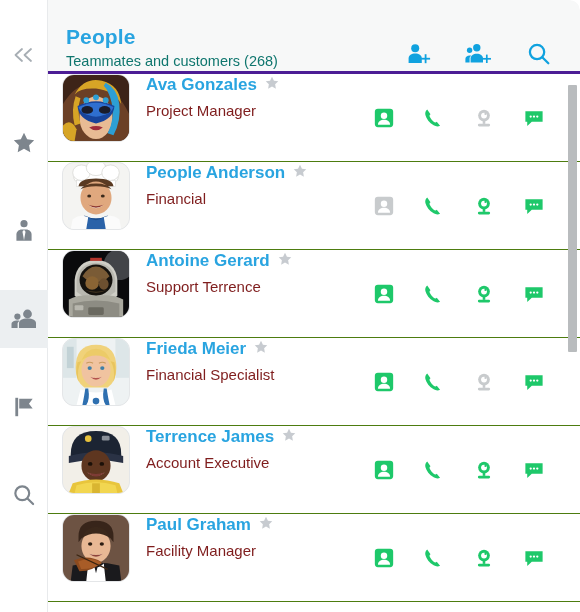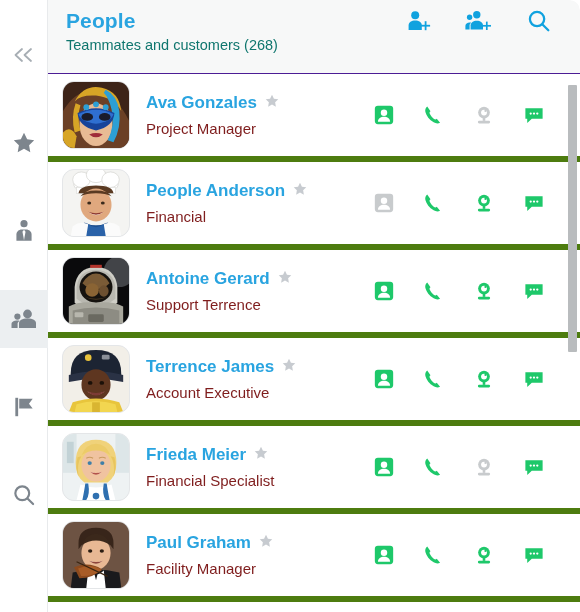--- a/index.html
+++ b/index.html
@@ -60,24 +60,24 @@
     flex-direction: column;
     min-width: 0;
     position: relative;
   }
 
   
   .header {
     height: 74px;
     flex: 0 0 74px;
     background: #f7f8f8;
-    border-bottom: 1px solid #4c1d95;
+    border-bottom: 3px solid #4c1d95;
     border-top-right-radius: 10px;
     display: flex;
-    align-items: flex-start;
+    align-items: flex-end;
     padding: 8px 18px 0 18px;
   }
   .header-text { flex: 1 1 auto; min-width: 0; }
   .page-title {
     font-size: 21px;
     font-weight: bold;
     color: #29a4e0;
     line-height: 26px;
     letter-spacing: 0.1px;
   }
@@ -106,23 +106,22 @@
   
   .list {
     flex: 1 1 auto;
     overflow: hidden;
     background: #ffffff;
     position: relative;
   }
   .row {
     height: 88px;
     display: flex;
-    align-items: center;
     padding: 0 0 0 14px;
-    border-bottom: 6px solid #4d7c0f;
+    border-bottom: 1px solid #4d7c0f;
     background: #ffffff;
     cursor: pointer;
   }
   .avatar {
     width: 68px; height: 68px;
     flex: 0 0 68px;
     border-radius: 12px;
     border: 1px solid #e4e6e8;
     overflow: hidden;
     position: relative;
@@ -454,82 +453,20 @@
         <div class="info">
           <div class="name-line">
             <span class="person-name">Antoine Gerard</span>
             <span class="fav-star">
               <svg width="16" height="16" viewBox="0 0 24 24">
                   <path d="M12 2.6 L14.9 8.5 L21.4 9.4 L16.7 14 L17.8 20.5 L12 17.4 L6.2 20.5 L7.3 14 L2.6 9.4 L9.1 8.5 Z" fill="#c7cbd0"></path>
                 </svg>
             </span>
           </div>
           <div class="person-role">Support Terrence</div>
-        </div>
-        <div class="row-actions">
-          <div class="act">
-            <svg width="22" height="22" viewBox="0 0 24 24">
-                <rect x="2" y="2" width="20" height="20" rx="3.4" fill="#1ec86a"></rect>
-                <circle cx="12" cy="9.6" r="3.5" fill="#ffffff"></circle>
-                <path d="M5.4 19.4 C5.4 15.8 8.4 14 12 14 C15.6 14 18.6 15.8 18.6 19.4 Z" fill="#ffffff"></path>
-              </svg>
-          </div>
-          <div class="act">
-            <svg width="22" height="22" viewBox="0 0 24 24">
-                <path d="M4.6 2.8 C3 4.2 2 6.2 2.6 8.6 C3.6 12.6 7 17.2 11.6 20 C14.2 21.6 16.8 21.6 18.6 20.4 L15 16.2 C14 17 13 17 12 16.3 C10 14.9 8.2 12.5 7.4 10.6 C6.9 9.4 7.2 8.6 8.2 7.9 Z" fill="#1ec86a"></path>
-              </svg>
-          </div>
-          <div class="act">
-            <svg width="22" height="22" viewBox="0 0 24 24">
-                <circle cx="12" cy="9.4" r="6.4" fill="#1ec86a"></circle>
-                <circle cx="12" cy="9.4" r="3.2" fill="#ffffff"></circle>
-                <circle cx="13.6" cy="7.6" r="1.2" fill="#1ec86a"></circle>
-                <rect x="10.6" y="15" width="2.8" height="3.4" fill="#1ec86a"></rect>
-                <rect x="5.4" y="18.2" width="13.2" height="3" rx="1.2" fill="#1ec86a"></rect>
-              </svg>
-          </div>
-          <div class="act">
-            <svg width="22" height="22" viewBox="0 0 24 24">
-                <path d="M2.6 4.6 H21.4 V16.2 H9.6 L4.6 20.6 V16.2 H2.6 Z" fill="#1ec86a"></path>
-                <circle cx="8.4" cy="10.4" r="1.25" fill="#ffffff"></circle>
-                <circle cx="12" cy="10.4" r="1.25" fill="#ffffff"></circle>
-                <circle cx="15.6" cy="10.4" r="1.25" fill="#ffffff"></circle>
-              </svg>
-          </div>
-        </div>
-      </div>
-
-      <div class="row">
-        <div class="avatar">
-          <svg viewBox="0 0 68 68" preserveAspectRatio="xMidYMid slice">
-            <rect width="68" height="68" fill="#f2efe8"></rect>
-            <path d="M8 28 Q8 4 34 4 Q60 4 60 28 L60 34 L8 34 Z" fill="#1c2433"></path>
-            <path d="M6 30 Q34 22 62 30 L62 37 Q34 31 6 37 Z" fill="#2a3245"></path>
-            <circle cx="26" cy="12" r="3.4" fill="#e8c23c"></circle>
-            <rect x="40" y="9" width="8" height="5" rx="1.4" fill="#8a8f98"></rect>
-            <ellipse cx="34" cy="40" rx="15" ry="16" fill="#5e3620"></ellipse>
-            <ellipse cx="28" cy="38" rx="2.4" ry="2" fill="#1b1008"></ellipse>
-            <ellipse cx="40" cy="38" rx="2.4" ry="2" fill="#1b1008"></ellipse>
-            <path d="M25 47 Q34 54 43 47 Q34 52 25 47 Z" fill="#ffffff"></path>
-            <path d="M25 47 Q34 55 43 47 Q34 50 25 47 Z" fill="#7d3b35"></path>
-            <path d="M10 58 Q34 50 58 58 L62 68 L6 68 Z" fill="#e8c53c"></path>
-            <path d="M14 60 Q34 54 54 60 L56 68 L12 68 Z" fill="#f2d650"></path>
-            <rect x="30" y="58" width="8" height="10" fill="#d9b531"></rect>
-          </svg>
-        </div>
-        <div class="info">
-          <div class="name-line">
-            <span class="person-name">Terrence James</span>
-            <span class="fav-star">
-              <svg width="16" height="16" viewBox="0 0 24 24">
-                  <path d="M12 2.6 L14.9 8.5 L21.4 9.4 L16.7 14 L17.8 20.5 L12 17.4 L6.2 20.5 L7.3 14 L2.6 9.4 L9.1 8.5 Z" fill="#c7cbd0"></path>
-                </svg>
-            </span>
-          </div>
-          <div class="person-role">Account Executive</div>
         </div>
         <div class="row-actions">
           <div class="act">
             <svg width="22" height="22" viewBox="0 0 24 24">
                 <rect x="2" y="2" width="20" height="20" rx="3.4" fill="#1ec86a"></rect>
                 <circle cx="12" cy="9.6" r="3.5" fill="#ffffff"></circle>
                 <path d="M5.4 19.4 C5.4 15.8 8.4 14 12 14 C15.6 14 18.6 15.8 18.6 19.4 Z" fill="#ffffff"></path>
               </svg>
           </div>
           <div class="act">
@@ -621,20 +558,82 @@
                 <circle cx="12" cy="10.4" r="1.25" fill="#ffffff"></circle>
                 <circle cx="15.6" cy="10.4" r="1.25" fill="#ffffff"></circle>
               </svg>
           </div>
         </div>
       </div>
 
       <div class="row">
         <div class="avatar">
           <svg viewBox="0 0 68 68" preserveAspectRatio="xMidYMid slice">
+            <rect width="68" height="68" fill="#f2efe8"></rect>
+            <path d="M8 28 Q8 4 34 4 Q60 4 60 28 L60 34 L8 34 Z" fill="#1c2433"></path>
+            <path d="M6 30 Q34 22 62 30 L62 37 Q34 31 6 37 Z" fill="#2a3245"></path>
+            <circle cx="26" cy="12" r="3.4" fill="#e8c23c"></circle>
+            <rect x="40" y="9" width="8" height="5" rx="1.4" fill="#8a8f98"></rect>
+            <ellipse cx="34" cy="40" rx="15" ry="16" fill="#5e3620"></ellipse>
+            <ellipse cx="28" cy="38" rx="2.4" ry="2" fill="#1b1008"></ellipse>
+            <ellipse cx="40" cy="38" rx="2.4" ry="2" fill="#1b1008"></ellipse>
+            <path d="M25 47 Q34 54 43 47 Q34 52 25 47 Z" fill="#ffffff"></path>
+            <path d="M25 47 Q34 55 43 47 Q34 50 25 47 Z" fill="#7d3b35"></path>
+            <path d="M10 58 Q34 50 58 58 L62 68 L6 68 Z" fill="#e8c53c"></path>
+            <path d="M14 60 Q34 54 54 60 L56 68 L12 68 Z" fill="#f2d650"></path>
+            <rect x="30" y="58" width="8" height="10" fill="#d9b531"></rect>
+          </svg>
+        </div>
+        <div class="info">
+          <div class="name-line">
+            <span class="person-name">Terrence James</span>
+            <span class="fav-star">
+              <svg width="16" height="16" viewBox="0 0 24 24">
+                  <path d="M12 2.6 L14.9 8.5 L21.4 9.4 L16.7 14 L17.8 20.5 L12 17.4 L6.2 20.5 L7.3 14 L2.6 9.4 L9.1 8.5 Z" fill="#c7cbd0"></path>
+                </svg>
+            </span>
+          </div>
+          <div class="person-role">Account Executive</div>
+        </div>
+        <div class="row-actions">
+          <div class="act">
+            <svg width="22" height="22" viewBox="0 0 24 24">
+                <rect x="2" y="2" width="20" height="20" rx="3.4" fill="#1ec86a"></rect>
+                <circle cx="12" cy="9.6" r="3.5" fill="#ffffff"></circle>
+                <path d="M5.4 19.4 C5.4 15.8 8.4 14 12 14 C15.6 14 18.6 15.8 18.6 19.4 Z" fill="#ffffff"></path>
+              </svg>
+          </div>
+          <div class="act">
+            <svg width="22" height="22" viewBox="0 0 24 24">
+                <path d="M4.6 2.8 C3 4.2 2 6.2 2.6 8.6 C3.6 12.6 7 17.2 11.6 20 C14.2 21.6 16.8 21.6 18.6 20.4 L15 16.2 C14 17 13 17 12 16.3 C10 14.9 8.2 12.5 7.4 10.6 C6.9 9.4 7.2 8.6 8.2 7.9 Z" fill="#1ec86a"></path>
+              </svg>
+          </div>
+          <div class="act">
+            <svg width="22" height="22" viewBox="0 0 24 24">
+                <circle cx="12" cy="9.4" r="6.4" fill="#1ec86a"></circle>
+                <circle cx="12" cy="9.4" r="3.2" fill="#ffffff"></circle>
+                <circle cx="13.6" cy="7.6" r="1.2" fill="#1ec86a"></circle>
+                <rect x="10.6" y="15" width="2.8" height="3.4" fill="#1ec86a"></rect>
+                <rect x="5.4" y="18.2" width="13.2" height="3" rx="1.2" fill="#1ec86a"></rect>
+              </svg>
+          </div>
+          <div class="act">
+            <svg width="22" height="22" viewBox="0 0 24 24">
+                <path d="M2.6 4.6 H21.4 V16.2 H9.6 L4.6 20.6 V16.2 H2.6 Z" fill="#1ec86a"></path>
+                <circle cx="8.4" cy="10.4" r="1.25" fill="#ffffff"></circle>
+                <circle cx="12" cy="10.4" r="1.25" fill="#ffffff"></circle>
+                <circle cx="15.6" cy="10.4" r="1.25" fill="#ffffff"></circle>
+              </svg>
+          </div>
+        </div>
+      </div>
+
+      <div class="row">
+        <div class="avatar">
+          <svg viewBox="0 0 68 68" preserveAspectRatio="xMidYMid slice">
             <rect width="68" height="68" fill="#6d5343"></rect>
             <path d="M16 22 Q16 6 34 6 Q52 6 52 22 L52 28 Q46 18 34 18 Q22 18 16 28 Z" fill="#38251a"></path>
             <ellipse cx="34" cy="32" rx="15" ry="17" fill="#e8b894"></ellipse>
             <path d="M19 24 Q24 12 34 12 Q44 12 49 24 Q42 19 34 19 Q26 19 19 24 Z" fill="#3b281b"></path>
             <ellipse cx="28" cy="30" rx="2.2" ry="1.8" fill="#2c1d12"></ellipse>
             <ellipse cx="40" cy="30" rx="2.2" ry="1.8" fill="#2c1d12"></ellipse>
             <path d="M27 40 Q34 45 41 40 Q34 43 27 40 Z" fill="#ffffff"></path>
             <path d="M27 40 Q34 46 41 40 Q34 42.5 27 40 Z" fill="#8d453c"></path>
             <path d="M10 52 Q34 46 58 52 L60 68 L8 68 Z" fill="#1a1a1d"></path>
             <path d="M26 50 Q34 58 42 50 L44 68 L24 68 Z" fill="#ffffff"></path>

